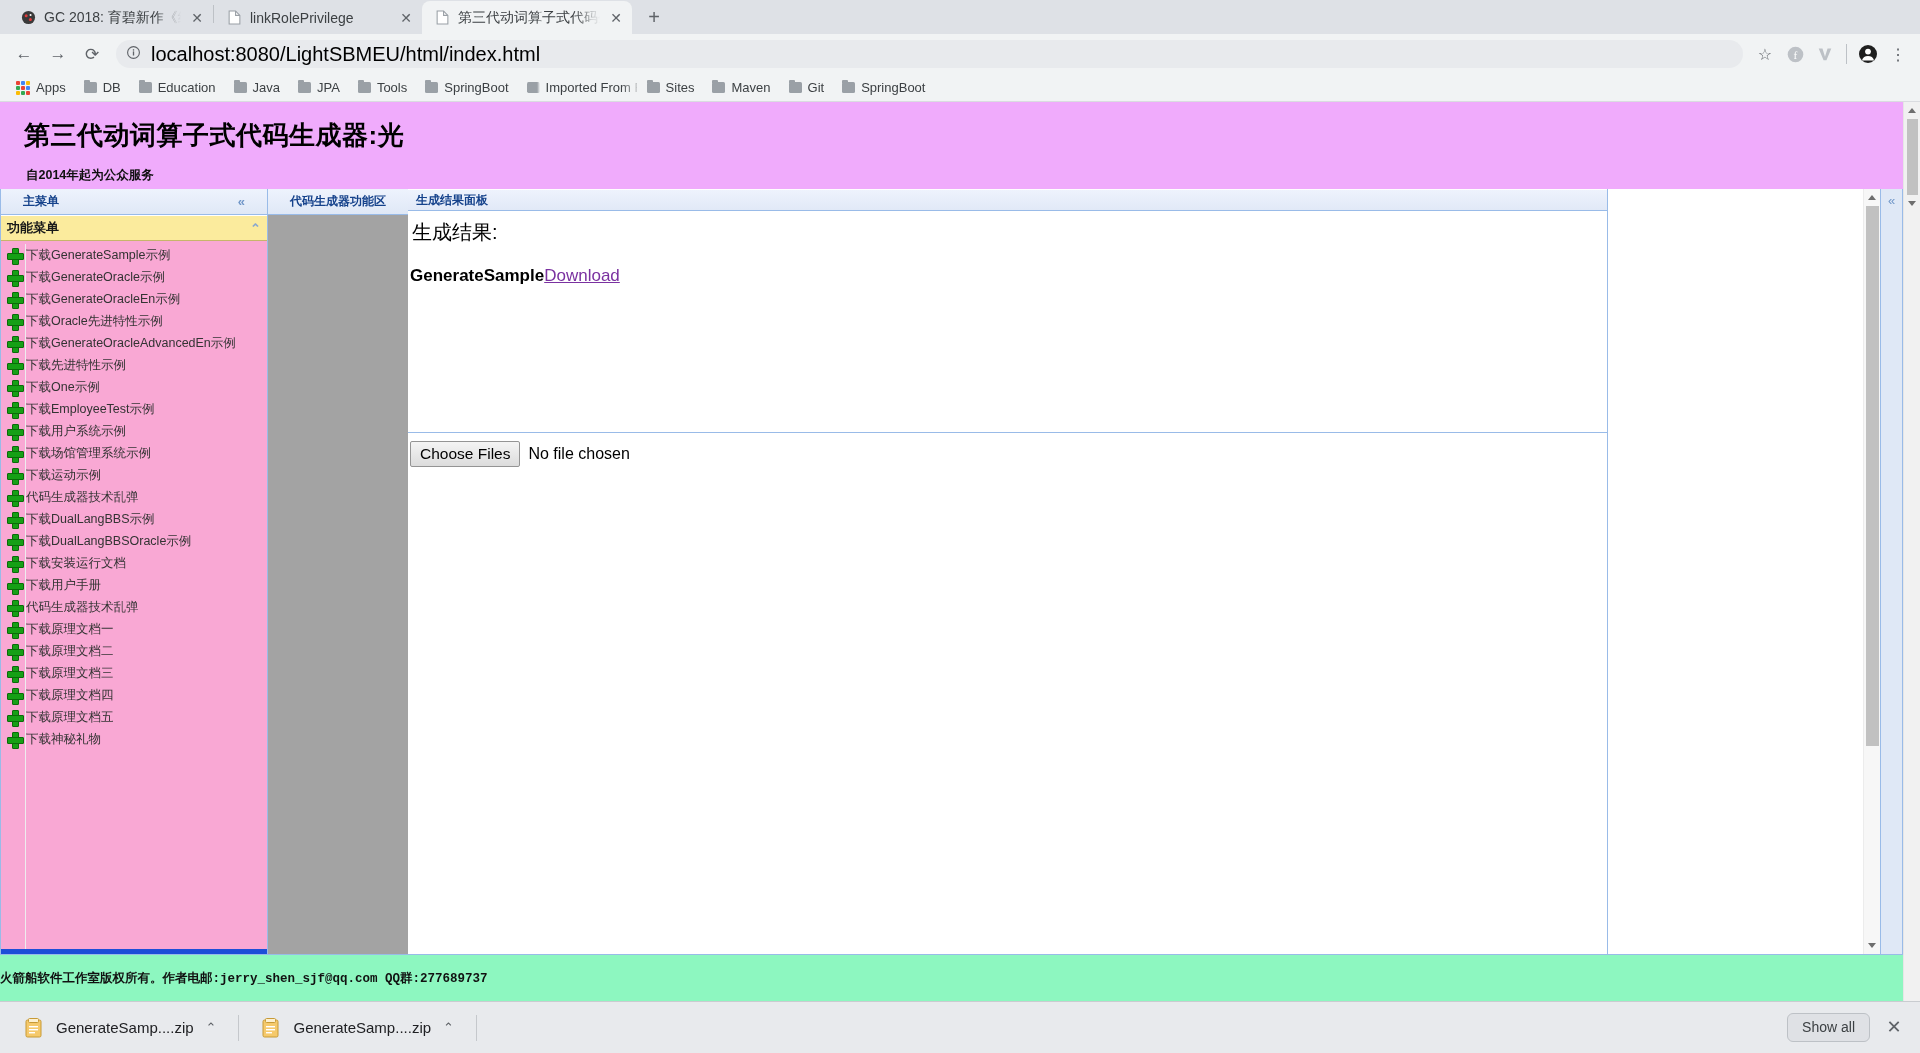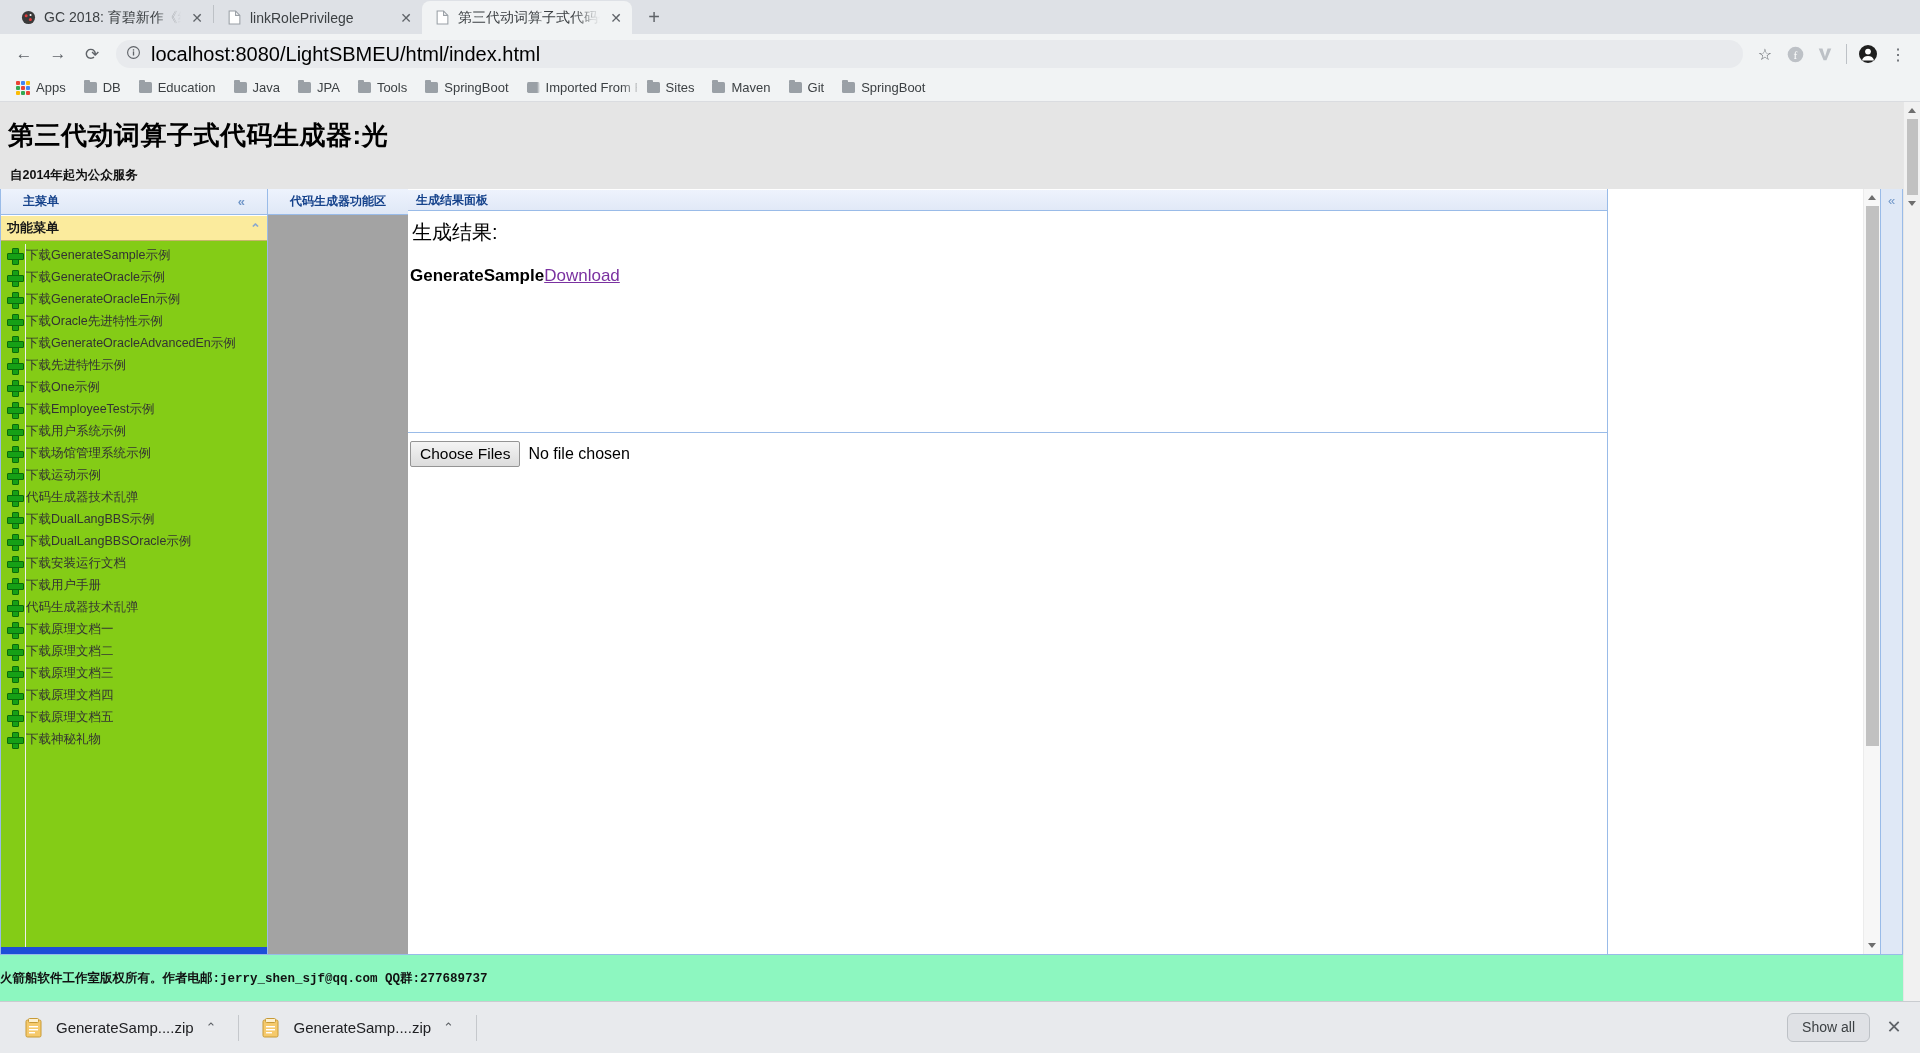--- a/index.html
+++ b/index.html
@@ -72,21 +72,21 @@
     width:17px; flex:0 0 17px; background:#f1f1f1; border-left:1px solid #e6e6e6;
     display:flex; flex-direction:column; align-items:center;
   }
   .ps-arrow { width:17px; height:17px; display:flex; align-items:center; justify-content:center; }
   .ps-tri { width:0;height:0;border-left:4px solid transparent;border-right:4px solid transparent; }
   .ps-tri.up { border-bottom:5px solid #6e6e6e; }
   .ps-tri.dn { border-top:5px solid #6e6e6e; }
   .ps-thumb { width:11px; background:#c1c1c1; border-radius:0; margin:0; }
 
   
-  .site-header { background:#e5e5e5; padding:14px 0 0 4px; flex:0 0 auto; }
+  .site-header { background:#f0abfc; padding:14px 0 0 20px; flex:0 0 auto; }
   .site-title { font-size:26px; font-weight:bold; color:#000; letter-spacing:.5px; padding:2px 0 14px 4px; }
   .site-sub { font-size:12.5px; font-weight:bold; color:#111; padding:0 0 5px 6px; }
 
   
   .body-row { flex:1; display:flex; min-height:0; background:#fff; }
 
   
   .leftpanel { width:268px; flex:0 0 268px; display:flex; flex-direction:column; background:#fff;
      border:1px solid #99bbe8; border-top:none; min-height:0; }
   .panel-head {
@@ -95,22 +95,22 @@
     height:26px; display:flex; align-items:center; padding:0 22px;
     font-size:12px; font-weight:bold; color:#15428b;
   }
   .panel-head .tool { margin-left:auto; font-size:13px; color:#7096c8; line-height:1; }
   .acc-head {
     background:#fbeb9d; border-bottom:1px solid #c7b56a; border-top:1px solid #fff;
     height:26px; display:flex; align-items:center; padding:0 6px;
     font-size:13px; font-weight:bold; color:#1a1a1a;
   }
   .acc-head .tool { margin-left:auto; font-size:13px; color:#8aa8cf; }
-  .menu-scroll { flex:1; overflow:hidden; padding:3px 0 0 0; background:#84cc16; position:relative;
-     border-bottom:7px solid #1d4ed8; }
+  .menu-scroll { flex:1; overflow:hidden; padding:3px 0 0 0; background:#f9a8d4; position:relative;
+     border-bottom:5px solid #1d4ed8; }
   .menu-inner { border-left:1px solid #ededed; margin-left:24px; min-height:100%; }
   .menu-item { display:flex; align-items:center; height:22px; padding-left:0; margin-left:-24px; }
   .mi-icon { width:24px; flex:0 0 24px; display:flex; align-items:center; justify-content:center; }
   .mi-label { font-size:12.5px; color:#333; white-space:nowrap; }
 
   
   .ic-plus { position:relative; width:15px; height:15px; }
   .ic-plus:before, .ic-plus:after {
     content:""; position:absolute; background:#16a016; border:1px solid #0a6b0a;
   }

